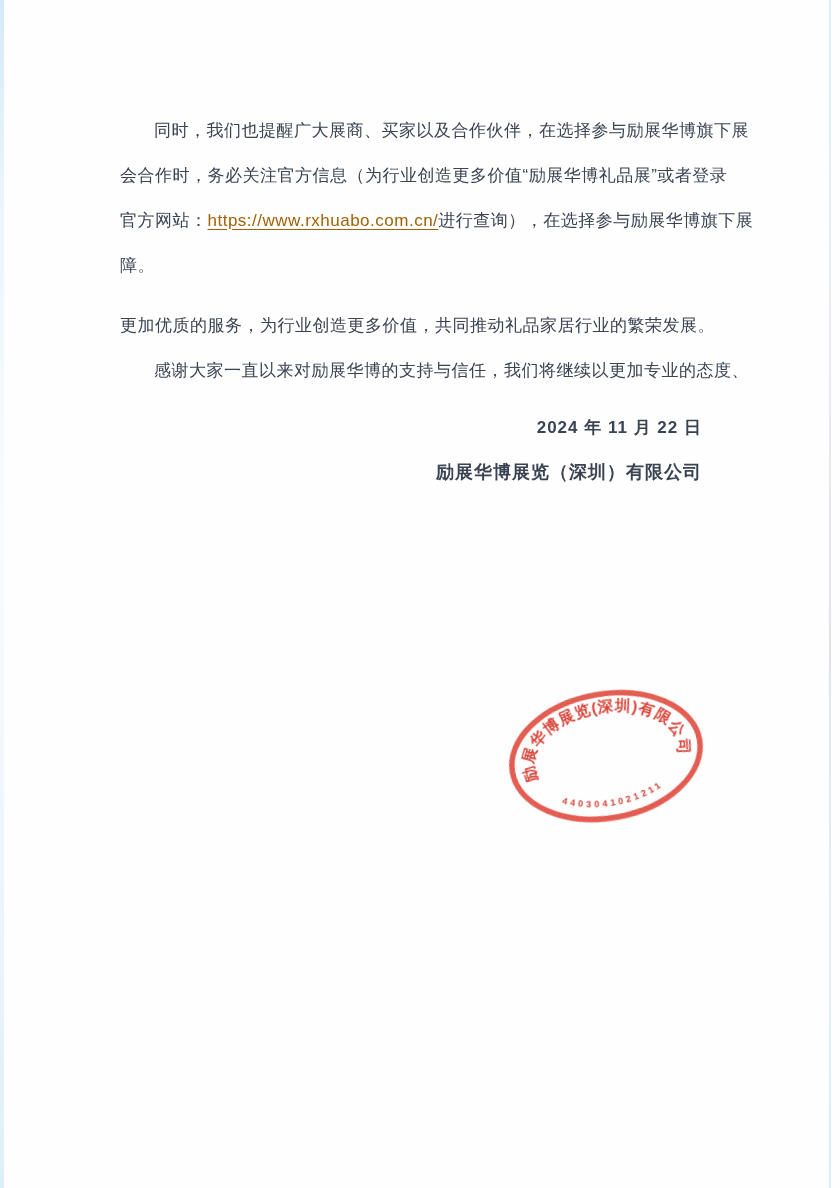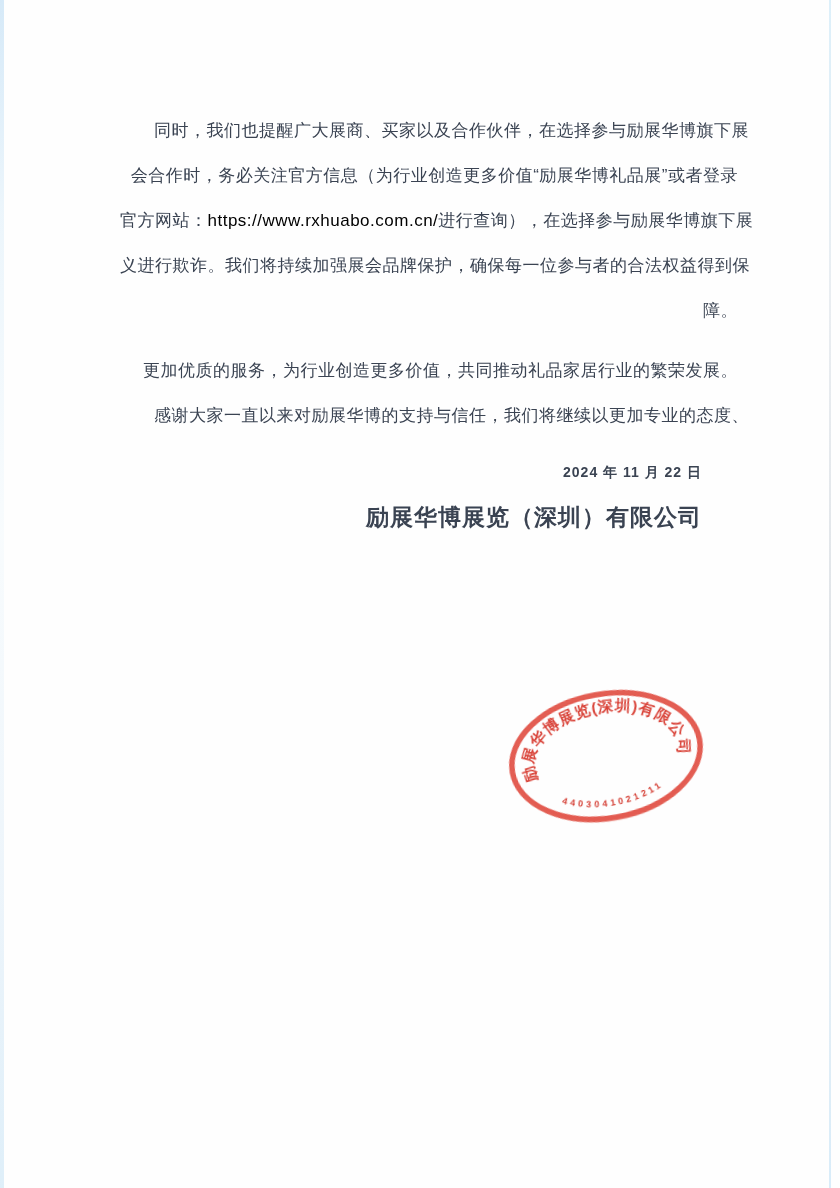--- a/index.html
+++ b/index.html
@@ -27,32 +27,32 @@
     opacity: .8;
   }
   .content {
     position: absolute; left: 120px; top: 108px; width: 618px;
   }
   .line {
     height: 45px; line-height: 45px;
     font-size: 17px;
     white-space: nowrap;
     letter-spacing: 0.5px;
-    text-align: right;
   }
   .indent { text-indent: 2em; }
   .para2 { margin-top: 15px; }
   .contact-website { margin-top: 0; }
   .contact-phone { margin-top: 11px; }
   .contact-email { margin-top: 16px; }
   .sig-block { text-align: right; padding-right: 36px; }
-  .sig-date { margin-top: 12px; font-weight: 600; font-size: 14px; letter-spacing: 1px; }
-  .sig-company { font-weight: 700; font-size: 23px; letter-spacing: 1px; }
+  .sig-date { margin-top: 12px; font-weight: 600; font-size: 17px; letter-spacing: 1px; }
+  .sig-company { font-weight: 700; font-size: 18px; letter-spacing: 1px; }
   .doc-link {
-    color: #000000;
+    color: #a16207;
+    text-decoration: underline;
     text-underline-offset: 3px;
     cursor: pointer;
   }
   
   .seal {
     position: absolute; left: 506px; top: 690px;
     width: 200px; height: 132px;
     transform: rotate(-10deg);
     opacity: 0.92;
     filter: blur(0.2px);
@@ -66,21 +66,20 @@
 
   <div class="edge-left"></div>
   <div class="edge-right"></div>
 
   <div class="content">
 
     <div>
       <div class="line indent">同时，我们也提醒广大展商、买家以及合作伙伴，在选择参与励展华博旗下展</div>
       <div class="line">会合作时，务必关注官方信息（为行业创造更多价值“励展华博礼品展”或者登录</div>
       <div class="line"><span>官方网站：</span><span class="doc-link">https://www.rxhuabo.com.cn/</span><span>进行查询），在选择参与励展华博旗下展</span></div>
-      <div class="line">义进行欺诈。我们将持续加强展会品牌保护，确保每一位参与者的合法权益得到保</div>
       <div class="line">障。</div>
     </div>
 
     <div class="para2">
       <div class="line">更加优质的服务，为行业创造更多价值，共同推动礼品家居行业的繁荣发展。</div>
       <div class="line indent">感谢大家一直以来对励展华博的支持与信任，我们将继续以更加专业的态度、</div>
     </div>
 
 
     <div class="sig-block">

